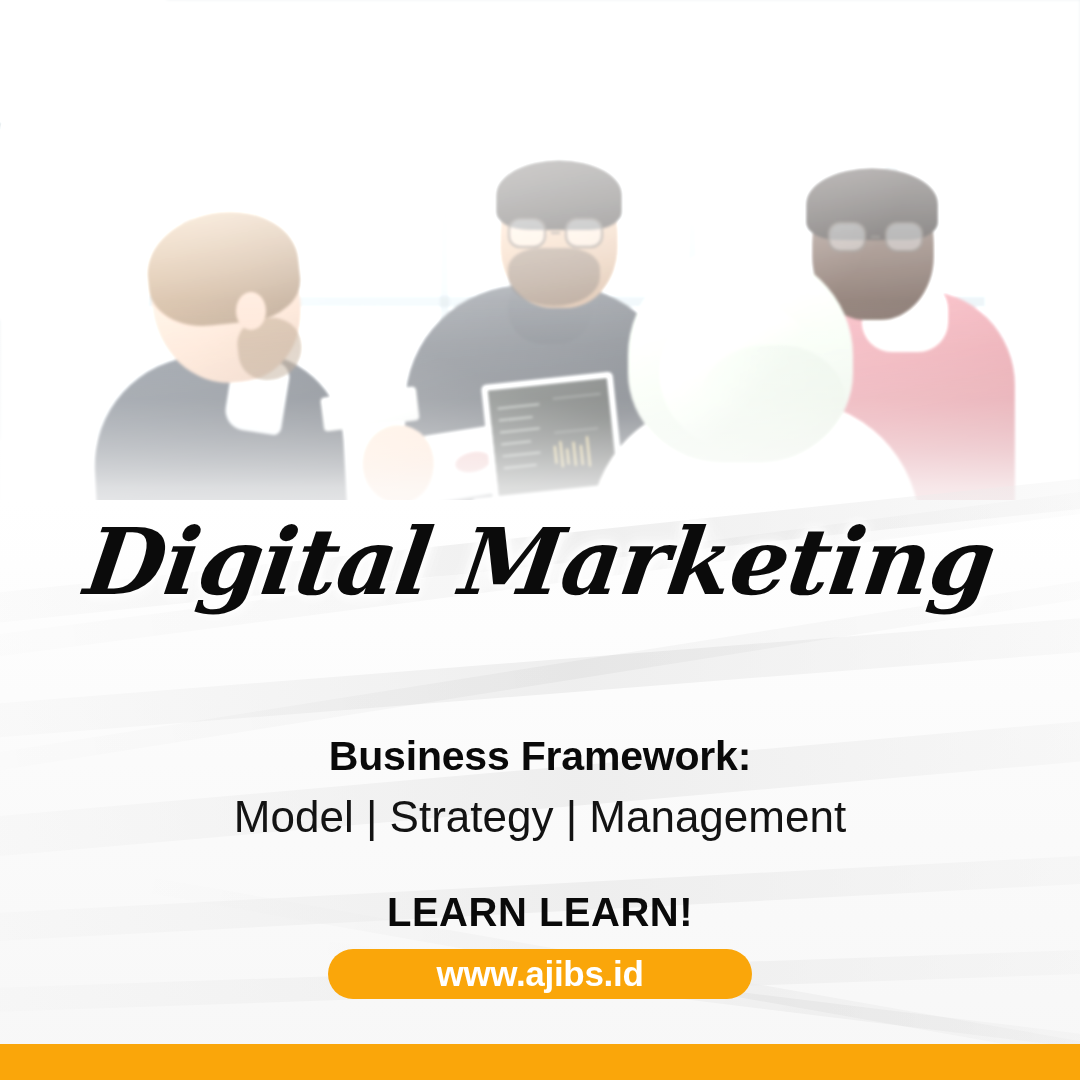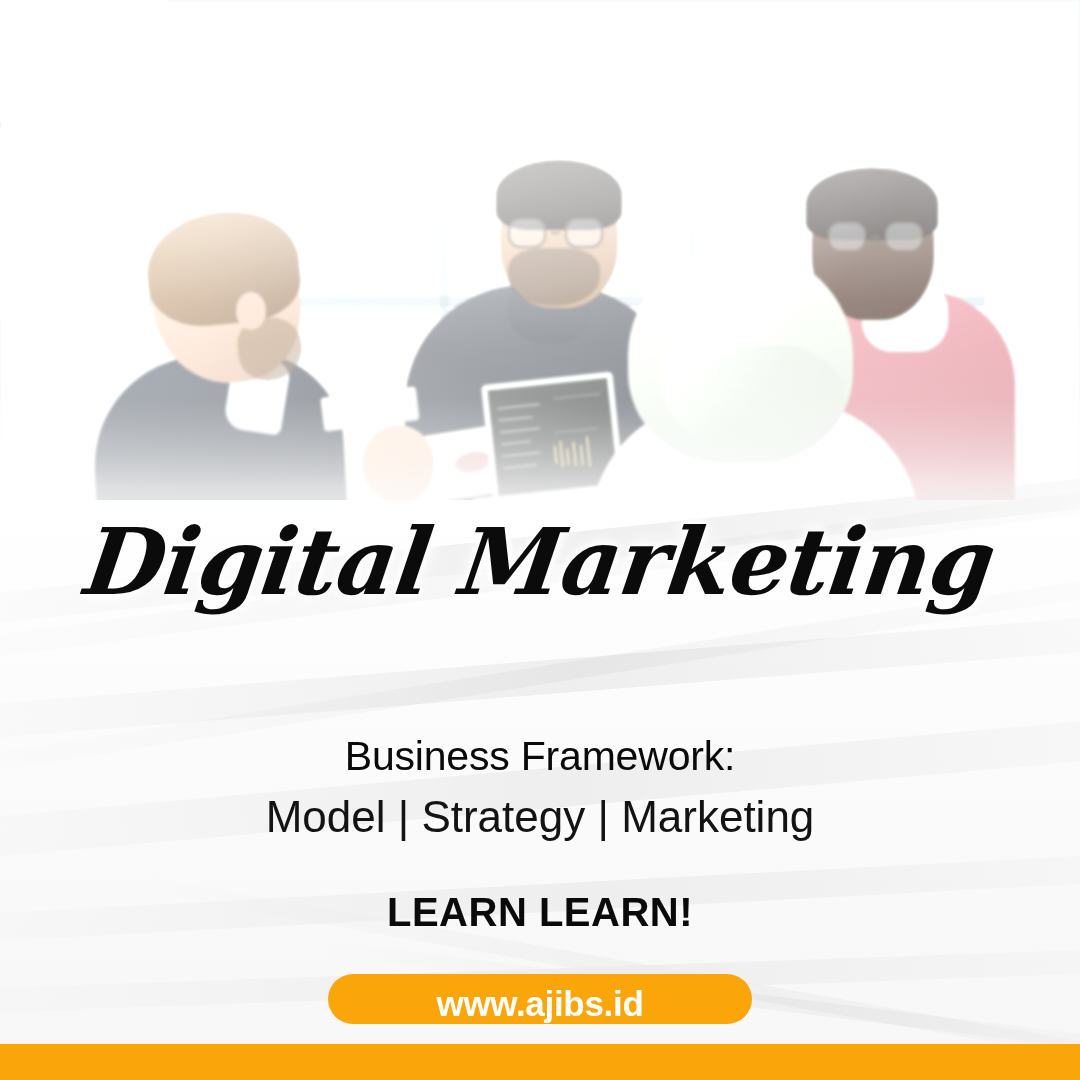--- a/index.html
+++ b/index.html
@@ -409,21 +409,21 @@
     z-index: 4;
     white-space: nowrap;
   }
 
   .framework {
     position: absolute;
     left: 0; top: 733px;
     width: 1080px;
     text-align: center;
     font-family: "Liberation Sans", sans-serif;
-    font-weight: 400;
+    font-weight: 700;
     font-size: 41px;
     letter-spacing: -0.2px;
     color: #0a0a0a;
     z-index: 4;
   }
 
   .pillars {
     position: absolute;
     left: 0; top: 792px;
     width: 1080px;
@@ -444,26 +444,26 @@
     font-family: "Liberation Sans", sans-serif;
     font-weight: 700;
     font-size: 40px;
     letter-spacing: 0.5px;
     color: #0a0a0a;
     z-index: 4;
   }
 
   .url-pill {
     position: absolute;
-    left: 328px; top: 974px;
+    left: 328px; top: 949px;
     width: 424px; height: 50px;
     background: #faa60a;
     border-radius: 25px;
     display: flex;
-    align-items: flex-end;
+    align-items: center;
     justify-content: center;
     z-index: 4;
   }
   .url-text {
     font-family: "Liberation Sans", sans-serif;
     font-weight: 700;
     font-size: 35px;
     letter-spacing: -0.3px;
     color: #ffffff;
   }
@@ -592,21 +592,21 @@
     <div class="swoosh light" style="left:-140px; top:420px;  width:1460px; height:28px; transform: rotate(-3deg);"></div>
     <div class="swoosh" style="left:300px;  top:438px;  width:1000px; height:14px; transform: rotate(7deg);"></div>
     <div class="swoosh light" style="left:-120px; top:492px;  width:1420px; height:24px; transform: rotate(-2deg);"></div>
   </div>
 
   <div class="script">Digital Marketing</div>
 
 
   <div class="framework">Business Framework:</div>
 
-  <div class="pillars">Model | Strategy | Marketing</div>
+  <div class="pillars">Model | Strategy | Management</div>
 
   <div class="learn-more">LEARN LEARN!</div>
 
   <div class="url-pill">
     <span class="url-text">www.ajibs.id</span>
   </div>
 
   <div class="bottom-bar"></div>
 
 </div>

